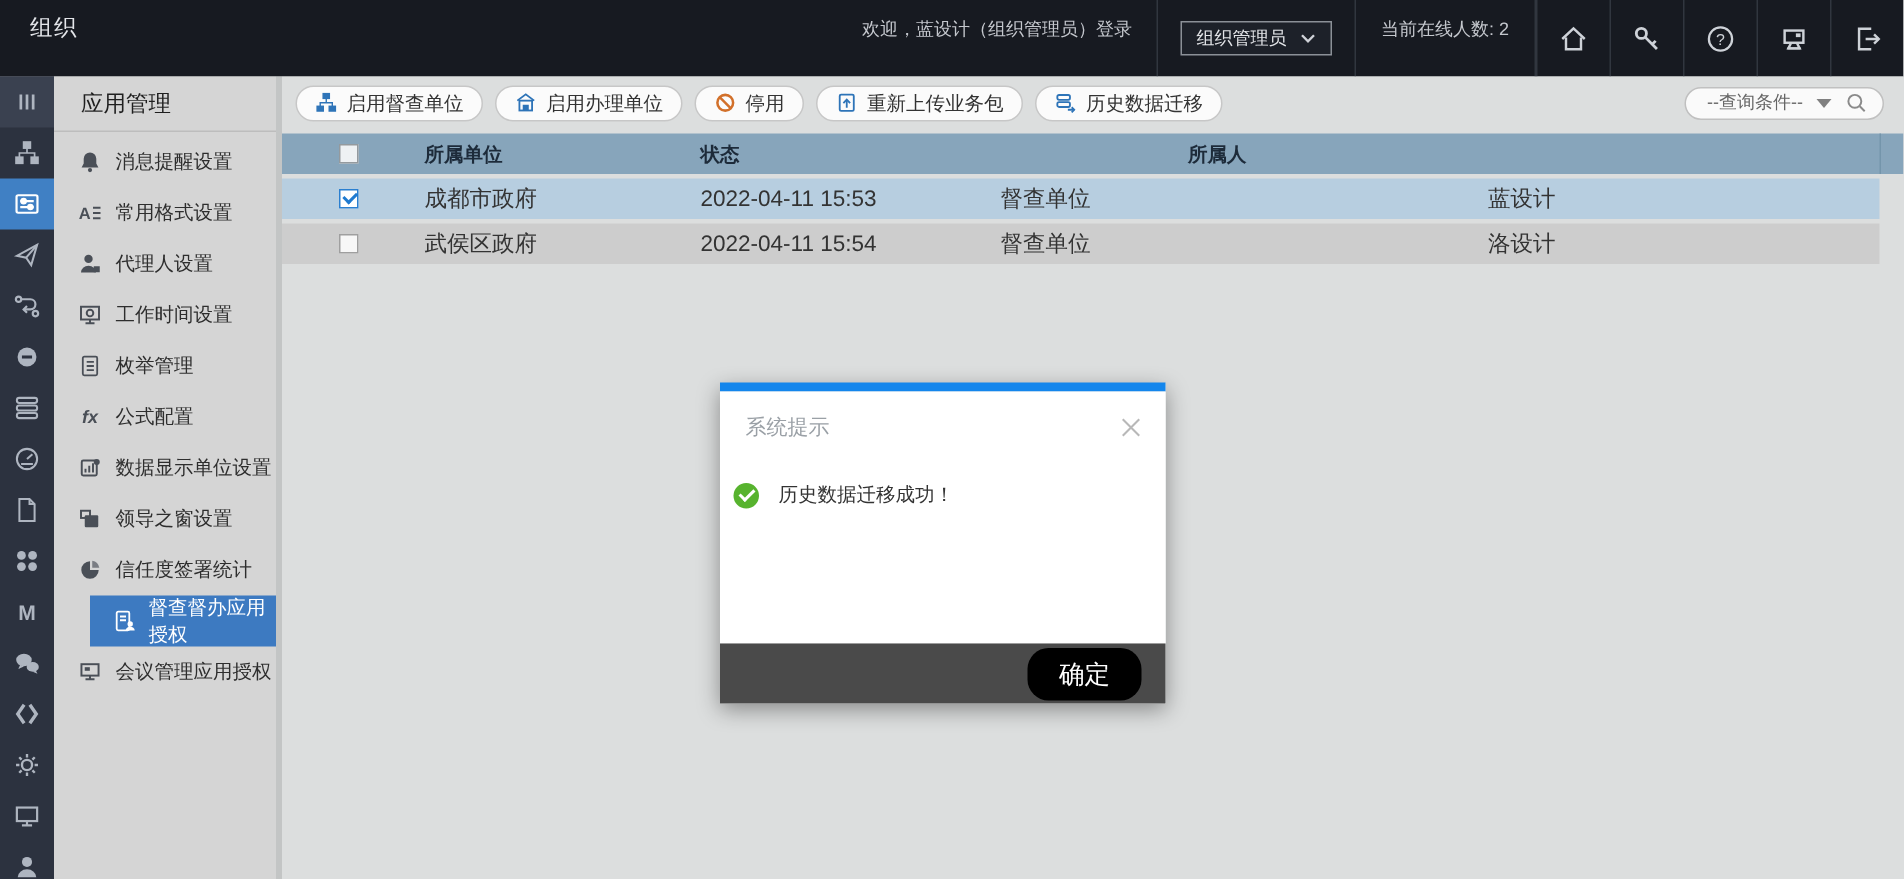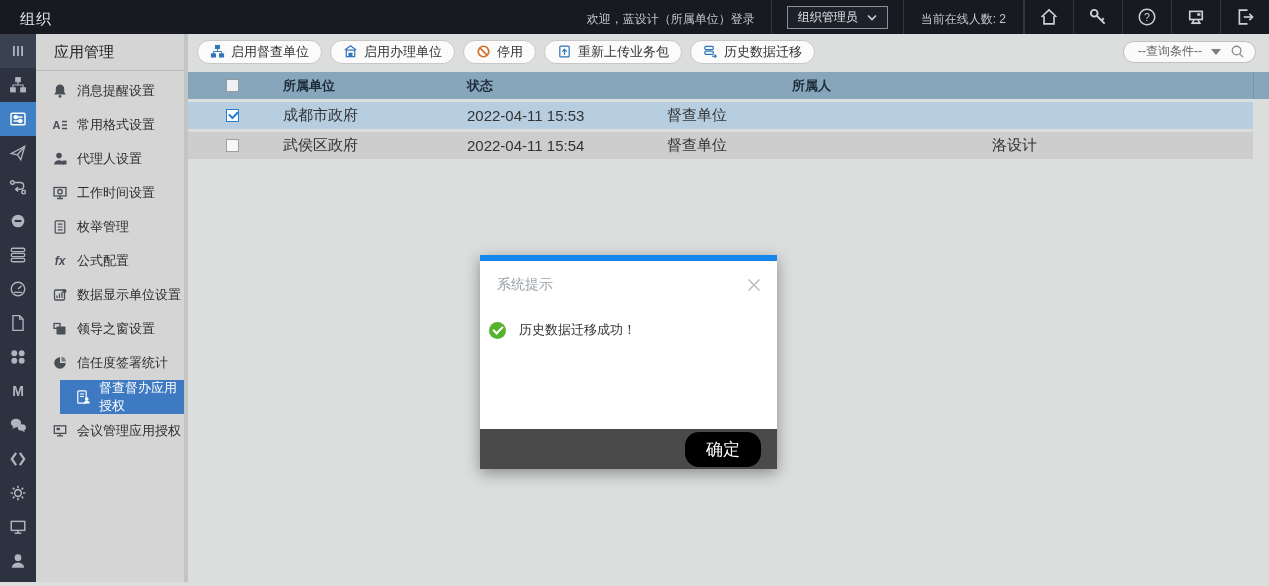--- a/index.html
+++ b/index.html
@@ -1,21 +1,21 @@
 <!DOCTYPE html>
 <html><head>
 <meta charset="utf-8">
 <style>
   * { margin:0; padding:0; box-sizing:border-box; }
   html,body { width:1269px; height:586px; overflow:hidden;
     font-family:"Liberation Sans","DejaVu Sans",sans-serif; background:#dcdede; }
   svg { display:block; }
 
   
-  .topbar { height:34px; background:#171a21; display:flex; align-items:stretch;
+  .topbar { height:51px; background:#171a21; display:flex; align-items:stretch;
     justify-content:space-between; color:#c9ccd1; }
   .tb-title { font-size:15px; color:#e4e6ea; line-height:38px; padding-left:20px; letter-spacing:1px; }
   .tb-right { display:flex; align-items:stretch; }
   .tb-welcome { font-size:12px; line-height:38px; padding:0 16px; color:#c4c7cd; }
   .tb-role-wrap { display:flex; align-items:center; padding:0 15px; border-left:1px solid #31363f; border-right:1px solid #31363f; }
   .tb-role { border:1px solid #8b9097; padding:2px 10px; display:flex; align-items:center; gap:9px;
     font-size:12px; color:#e3e5e8; cursor:pointer; background:#1d2129; }
   .tb-online { font-size:12px; line-height:38px; padding:0 17px; border-right:1px solid #31363f; color:#c4c7cd; }
   .tb-ic { width:49px; display:flex; align-items:center; justify-content:center;
     border-left:1px solid #31363f; color:#ced2d8; cursor:pointer; }
@@ -95,21 +95,21 @@
     justify-content:flex-end; padding-right:16px; }
   .ok-btn { background:#000000; color:#fff; border:none; border-radius:14px; font-size:17px;
     padding:6px 21px; cursor:pointer; font-family:inherit; }
 </style>
 </head>
 <body>
 
 <div class="topbar">
   <div class="tb-title">组织</div>
   <div class="tb-right">
-    <div class="tb-welcome">欢迎，蓝设计（所属单位）登录</div>
+    <div class="tb-welcome">欢迎，蓝设计（组织管理员）登录</div>
     <div class="tb-role-wrap">
       <div class="tb-role">
         <span>组织管理员</span>
         <span>
           <svg width="10" height="7" viewBox="0 0 10 7">
               <polyline points="1,1.5 5,5.5 9,1.5" fill="none" stroke="#cfd2d8" stroke-width="1.6"></polyline>
             </svg>
         </span>
       </div>
     </div>
@@ -499,20 +499,21 @@
         <div class="c-sp"></div>
       </div>
 
       <div class="t-row selected">
         <div class="c0">
           <span class="cb checked"></span>
         </div>
         <div class="c1">成都市政府</div>
         <div class="c2">2022-04-11 15:53</div>
         <div class="c3">督查单位</div>
+        <div class="c4">蓝设计</div>
       </div>
 
       <div class="t-row">
         <div class="c0">
           <span class="cb"></span>
         </div>
         <div class="c1">武侯区政府</div>
         <div class="c2">2022-04-11 15:54</div>
         <div class="c3">督查单位</div>
         <div class="c4">洛设计</div>

